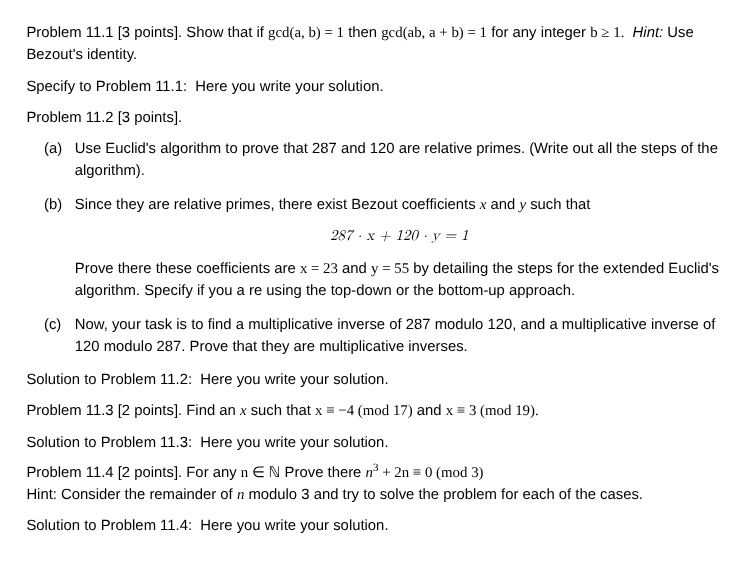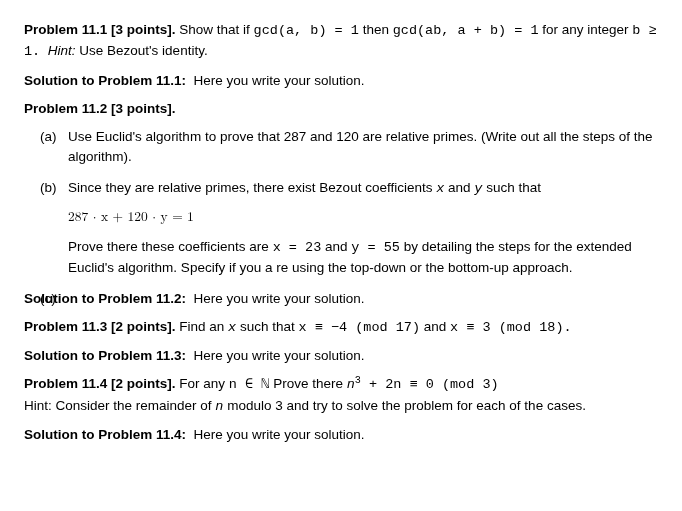--- a/index.html
+++ b/index.html
@@ -10,97 +10,99 @@
     background: #fff;
     margin: 0;
     padding: 20px 24px;
     width: 682px;
     box-sizing: border-box;
   }
   .block {
     margin-bottom: 8px;
   }
   .bold {
-    font-weight: 700;
+    font-weight: 400;
   }
   .italic {
     font-style: italic;
   }
   .math {
-    font-family: Liberation Mono, monospace;
+    font-family: Liberation Serif, serif;
   }
   ol.list {
     list-style: none;
     padding-left: 0;
     margin: 6px 0 8px 0;
   }
   ol.list li {
     position: relative;
     padding-left: 44px;
     margin-bottom: 10px;
   }
   ol.list li .marker {
     position: absolute;
     left: 16px;
     top: 0;
   }
   .eq {
-    text-align: left;
+    text-align: center;
     margin: 8px 0 10px 0;
     font-family: 'Cambria Math', 'Latin Modern Math', serif;
+    font-style: italic;
   }
   .sup {
     font-size: 0.75em;
     vertical-align: super;
     line-height: 0;
   }
 </style>
 </head>
 <body>
 
 <div class="block">
   <span class="bold">Problem 11.1 [3 points].</span>
   <span>Show that if </span><span class="math">gcd(a, b) = 1</span><span> then </span><span class="math">gcd(ab, a + b) = 1</span><span> for any integer </span><span class="math">b ≥ 1.</span>
   &nbsp;<span class="italic">Hint:</span>
   <span>Use Bezout's identity.</span>
 </div>
 
 <div class="block">
-  <span class="bold">Solution to Problem 11.1:</span>
+  <span class="bold">Specify to Problem 11.1:</span>
   &nbsp;<span>Here you write your solution.</span>
 </div>
 
 <div class="block">
   <span class="bold">Problem 11.2 [3 points].</span>
 </div>
 
 <ol class="list">
   <li>
     <span class="marker">(a)</span>
     <span>Use Euclid's algorithm to prove that 287 and 120 are relative primes. (Write out all the steps of the algorithm).</span>
   </li>
   <li>
     <span class="marker">(b)</span>
     <span>Since they are relative primes, there exist Bezout coefficients </span><span class="math italic">x</span><span> and </span><span class="math italic">y</span><span> such that</span>
     <div class="eq">287 · x + 120 · y = 1</div>
     <span>Prove there these coefficients are </span><span class="math">x = 23</span><span> and </span><span class="math">y = 55</span><span> by detailing the steps for the extended Euclid's algorithm. Specify if you a re using the top-down or the bottom-up approach.</span>
   </li>
   <li>
     <span class="marker">(c)</span>
+    <span>Now, your task is to find a multiplicative inverse of 287 modulo 120, and a multiplicative inverse of 120 modulo 287. Prove that they are multiplicative inverses.</span>
   </li>
 </ol>
 
 <div class="block">
   <span class="bold">Solution to Problem 11.2:</span>
   &nbsp;<span>Here you write your solution.</span>
 </div>
 
 <div class="block">
   <span class="bold">Problem 11.3 [2 points].</span>
-  <span>Find an </span><span class="math italic">x</span><span> such that </span><span class="math">x ≡ −4 (mod 17)</span><span> and </span><span class="math">x ≡ 3 (mod 18).</span>
+  <span>Find an </span><span class="math italic">x</span><span> such that </span><span class="math">x ≡ −4 (mod 17)</span><span> and </span><span class="math">x ≡ 3 (mod 19).</span>
 </div>
 
 <div class="block">
   <span class="bold">Solution to Problem 11.3:</span>
   &nbsp;<span>Here you write your solution.</span>
 </div>
 
 <div class="block">
   <span class="bold">Problem 11.4 [2 points].</span>
   <span>For any </span><span class="math">n ∈ ℕ</span><span> Prove there </span><span class="math"><span class="italic">n</span><span class="sup">3</span><span> + 2n ≡ 0 (mod 3)</span></span><br>

